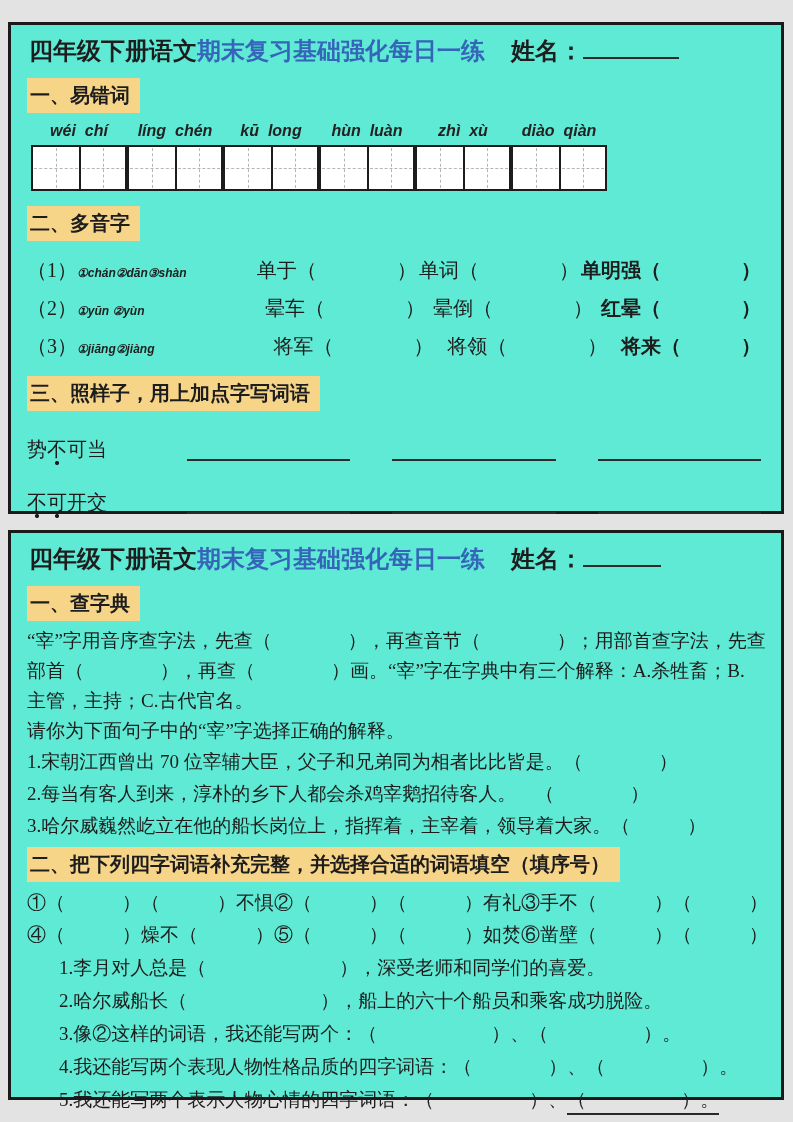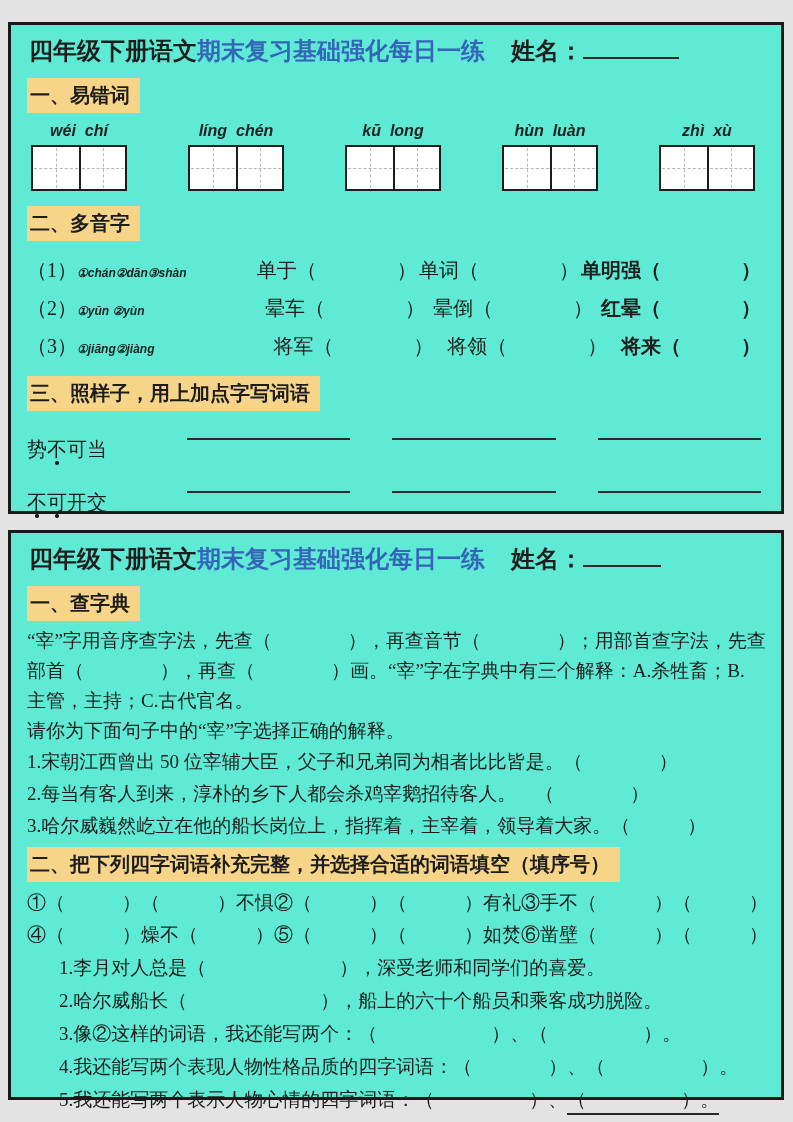--- a/index.html
+++ b/index.html
@@ -31,21 +31,21 @@
   .sec-head {
     display:inline-block;
     background:#f6d488;
     font-weight:bold;
     font-size:20px;
     padding:4px 10px 4px 3px;
     margin:5px 8px 5px 0;
   }
 
   
-  .pinyin-row { display:flex; justify-content:space-between; margin:4px 6px 10px 4px; }
+  .pinyin-row { display:flex; justify-content:flex-start; margin:4px 6px 10px 4px; }
   .pgroup { display:flex; flex-direction:column; align-items:center; }
   .pinyin {
     font-family:"Liberation Sans", sans-serif;
     font-style:italic; font-size:16px; font-weight:bold;
     white-space:pre; margin-bottom:5px; color:#222;
   }
   .tian-grid { display:flex; border:2.5px solid #1c1c1c; background:#fff; }
   .tian-cell { width:46px; height:42px; position:relative; }
   .tian-cell + .tian-cell { border-left:2px solid #1c1c1c; }
   .tian-cell::before {
@@ -58,21 +58,21 @@
   }
 
   
   .dyz-row { display:flex; font-size:20px; margin:11px 0; white-space:nowrap; }
   .dyz-label { width:258px; }
   .dyz-opt { font-family:"Liberation Sans", sans-serif; font-style:italic; font-weight:bold; font-size:12px; }
   .dyz-i { width:182px; }
   .dyz-i:last-child { flex:1;font-weight:bold; }
 
   
-  .zys-row { display:flex; margin:20px 0 26px 0; font-size:20px; }
+  .zys-row { display:flex; align-items:flex-end; margin:20px 0 26px 0; font-size:20px; }
   .zys-word { width:118px; white-space:nowrap; }
   .dotted {
     background-image: radial-gradient(circle, #1d1d1d 1.8px, rgba(0,0,0,0) 2.3px);
     background-size: 1em 6px;
     background-position: 0 100%;
     background-repeat: repeat-x;
     padding-bottom: 6px;
   }
   .blank { flex:1; height:4px; border-bottom:2px solid #2a2a2a; margin-left:42px; margin-bottom:2px; }
 
@@ -123,20 +123,27 @@
           <div class="tian-cell"></div>
         </div>
     </div>
     <div class="pgroup">
       <div class="pinyin">zhì  xù</div>
       <div class="tian-grid">
           <div class="tian-cell"></div>
           <div class="tian-cell"></div>
         </div>
     </div>
+    <div class="pgroup">
+      <div class="pinyin">diào  qiàn</div>
+      <div class="tian-grid">
+          <div class="tian-cell"></div>
+          <div class="tian-cell"></div>
+        </div>
+    </div>
   </div>
 
   <div class="sec-head">二、多音字</div>
 
   <div class="dyz-row">
     <div class="dyz-label"><span>（1）</span><span class="dyz-opt">①chán②dān③shàn</span></div>
     <div class="dyz-i">单于（　　　　）</div>
     <div class="dyz-i">单词（　　　　）</div>
     <div class="dyz-i">单明强（　　　　）</div>
   </div>
@@ -182,21 +189,21 @@
     <span>四年级下册语文</span><span class="title-blue">期末复习基础强化每日一练</span><span class="name-label">姓名：</span><span class="name-blank"></span>
   </div>
 
   <div class="sec-head">一、查字典</div>
 
   <div class="p2-line">“宰”字用音序查字法，先查（　　　　），再查音节（　　　　）；用部首查字法，先查</div>
   <div class="p2-line">部首（　　　　），再查（　　　　）画。“宰”字在字典中有三个解释：A.杀牲畜；B.</div>
   <div class="p2-line">主管，主持；C.古代官名。</div>
   <div class="p2-line">请你为下面句子中的“宰”字选择正确的解释。</div>
 
-  <div class="p2-sentence">1.宋朝江西曾出 50 位宰辅大臣，父子和兄弟同为相者比比皆是。（　　　　）</div>
+  <div class="p2-sentence">1.宋朝江西曾出 70 位宰辅大臣，父子和兄弟同为相者比比皆是。（　　　　）</div>
   <div class="p2-sentence">2.每当有客人到来，淳朴的乡下人都会杀鸡宰鹅招待客人。　（　　　　）</div>
   <div class="p2-sentence">3.哈尔威巍然屹立在他的船长岗位上，指挥着，主宰着，领导着大家。（　　　）</div>
 
   <div class="sec-head">二、把下列四字词语补充完整，并选择合适的词语填空（填序号）</div>
 
   <div class="idiom-row">
     <span>①（　　　）（　　　）不惧</span>
     <span>②（　　　）（　　　）有礼</span>
     <span>③手不（　　　）（　　　）</span>
   </div>

